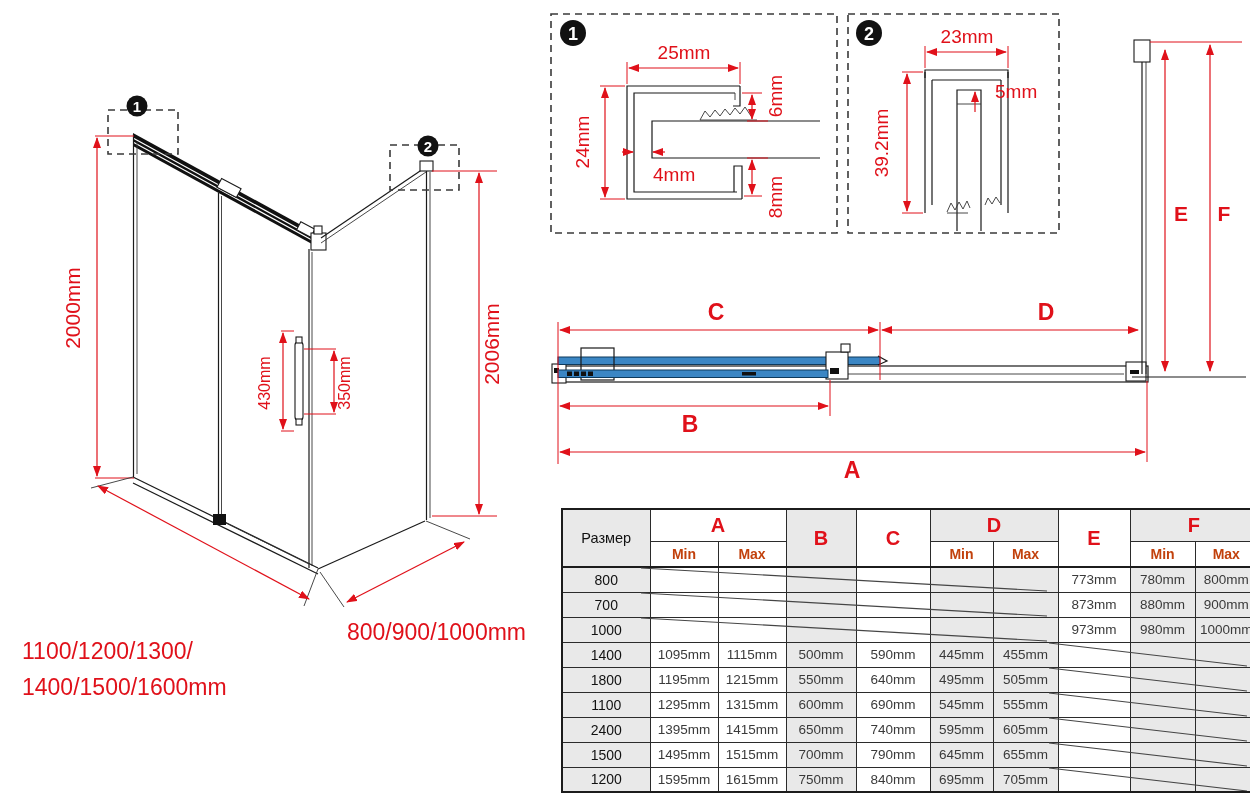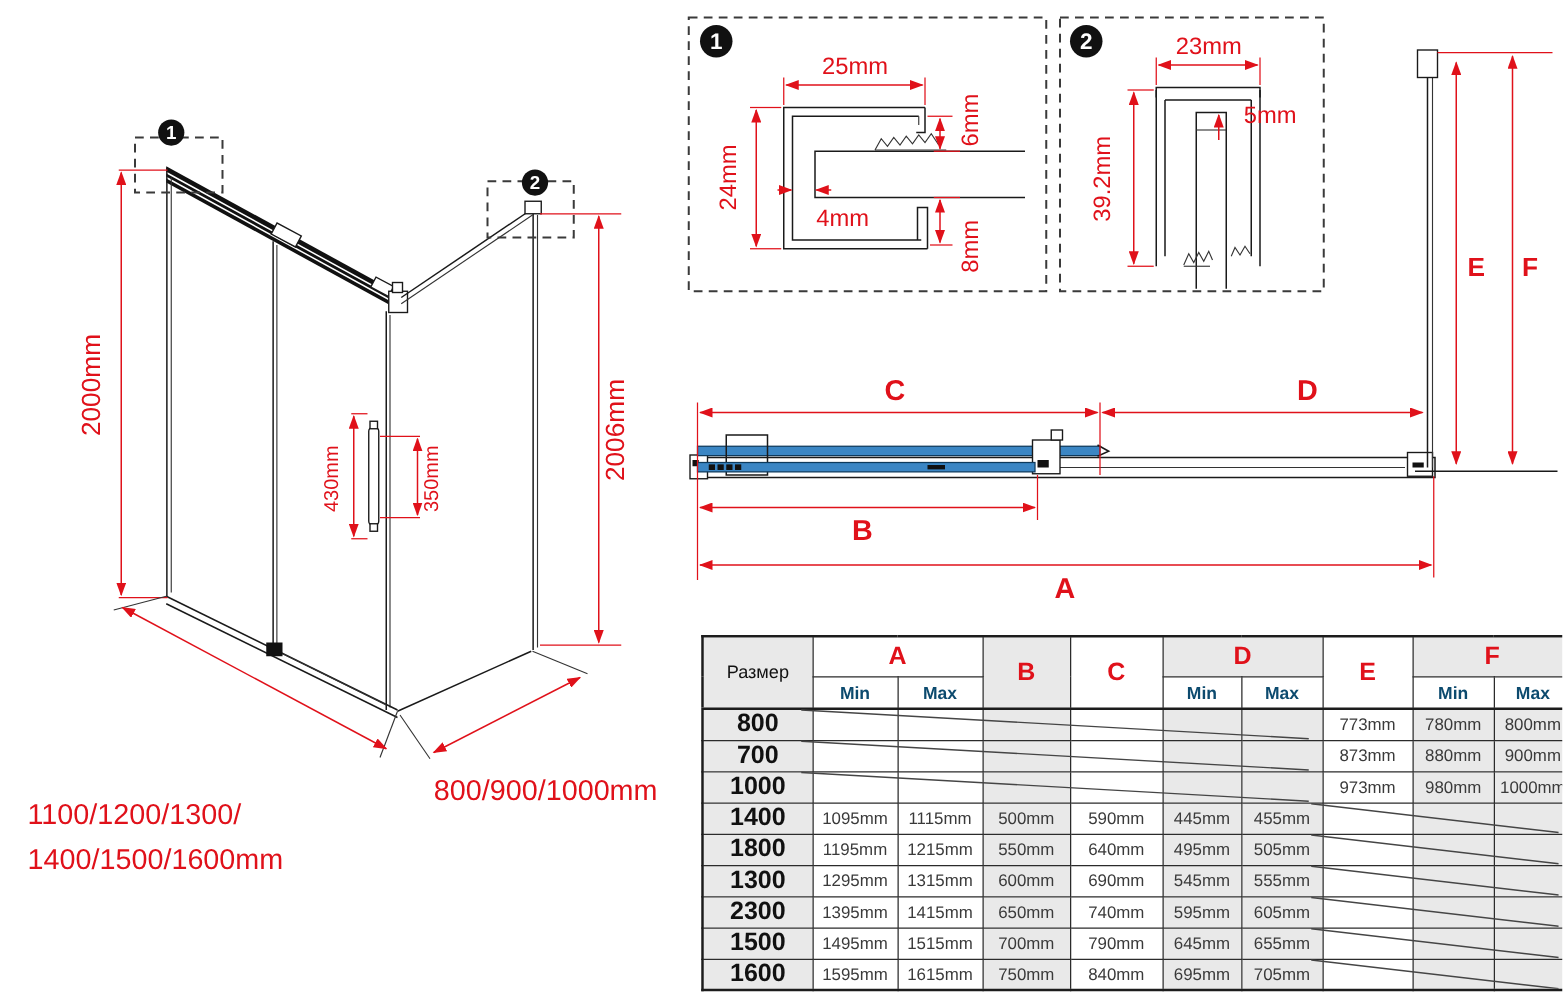--- a/index.html
+++ b/index.html
@@ -38,23 +38,23 @@
   table.spec th,table.spec td{border:1px solid #2b2b2b;text-align:center;vertical-align:middle;
              padding:0;overflow:hidden;white-space:nowrap;}
   table.spec{border:2px solid #1c1c1c;margin-left:10px;}
   thead tr.r1{height:32px;}
   thead tr.r2{height:26px;}
   tbody tr{height:25px;}
   th.gray{background:var(--cellgray);}
   th.white{background:#fff;}
   .hletter{color:var(--red);font-size:20px;font-weight:bold;}
   .hsize{font-size:14.5px;font-weight:normal;color:#111;}
-  .hmm{font-size:14px;font-weight:bold;color:#0c4a6e;}
+  .hmm{font-size:14px;font-weight:bold;color:#c2410c;}
   thead{border-bottom:2px solid #1c1c1c;}
-  td.sizecell{font-weight:bold;font-size:20px;color:#111;background:var(--cellgray);}
+  td.sizecell{font-weight:normal;font-size:14px;color:#111;background:var(--cellgray);}
   td.val{font-size:13.5px;color:#3a3a3a;font-weight:normal;background:#fff;}
   td.grayc{background:var(--cellgray);}
   .strike{stroke:#454545;stroke-width:1.1;}
 </style>
 </head>
 <body>
 
 <div id="canvas">
 
 <svg id="art" width="1250" height="800" viewBox="0 0 1250 800">
@@ -397,33 +397,33 @@
             <td class="val">1215mm</td>
             <td class="val grayc">550mm</td>
             <td class="val">640mm</td>
             <td class="val grayc">495mm</td>
             <td class="val grayc">505mm</td>
             <td class="val"></td>
             <td class="val grayc"></td>
             <td class="val grayc"></td>
           </tr>
           <tr>
-            <td class="sizecell">1300</td>
+            <td class="sizecell">1100</td>
             <td class="val">1295mm</td>
             <td class="val">1315mm</td>
             <td class="val grayc">600mm</td>
             <td class="val">690mm</td>
             <td class="val grayc">545mm</td>
             <td class="val grayc">555mm</td>
             <td class="val"></td>
             <td class="val grayc"></td>
             <td class="val grayc"></td>
           </tr>
           <tr>
-            <td class="sizecell">2300</td>
+            <td class="sizecell">2400</td>
             <td class="val">1395mm</td>
             <td class="val">1415mm</td>
             <td class="val grayc">650mm</td>
             <td class="val">740mm</td>
             <td class="val grayc">595mm</td>
             <td class="val grayc">605mm</td>
             <td class="val"></td>
             <td class="val grayc"></td>
             <td class="val grayc"></td>
           </tr>
@@ -433,21 +433,21 @@
             <td class="val">1515mm</td>
             <td class="val grayc">700mm</td>
             <td class="val">790mm</td>
             <td class="val grayc">645mm</td>
             <td class="val grayc">655mm</td>
             <td class="val"></td>
             <td class="val grayc"></td>
             <td class="val grayc"></td>
           </tr>
           <tr>
-            <td class="sizecell">1600</td>
+            <td class="sizecell">1200</td>
             <td class="val">1595mm</td>
             <td class="val">1615mm</td>
             <td class="val grayc">750mm</td>
             <td class="val">840mm</td>
             <td class="val grayc">695mm</td>
             <td class="val grayc">705mm</td>
             <td class="val"></td>
             <td class="val grayc"></td>
             <td class="val grayc"></td>
           </tr>

